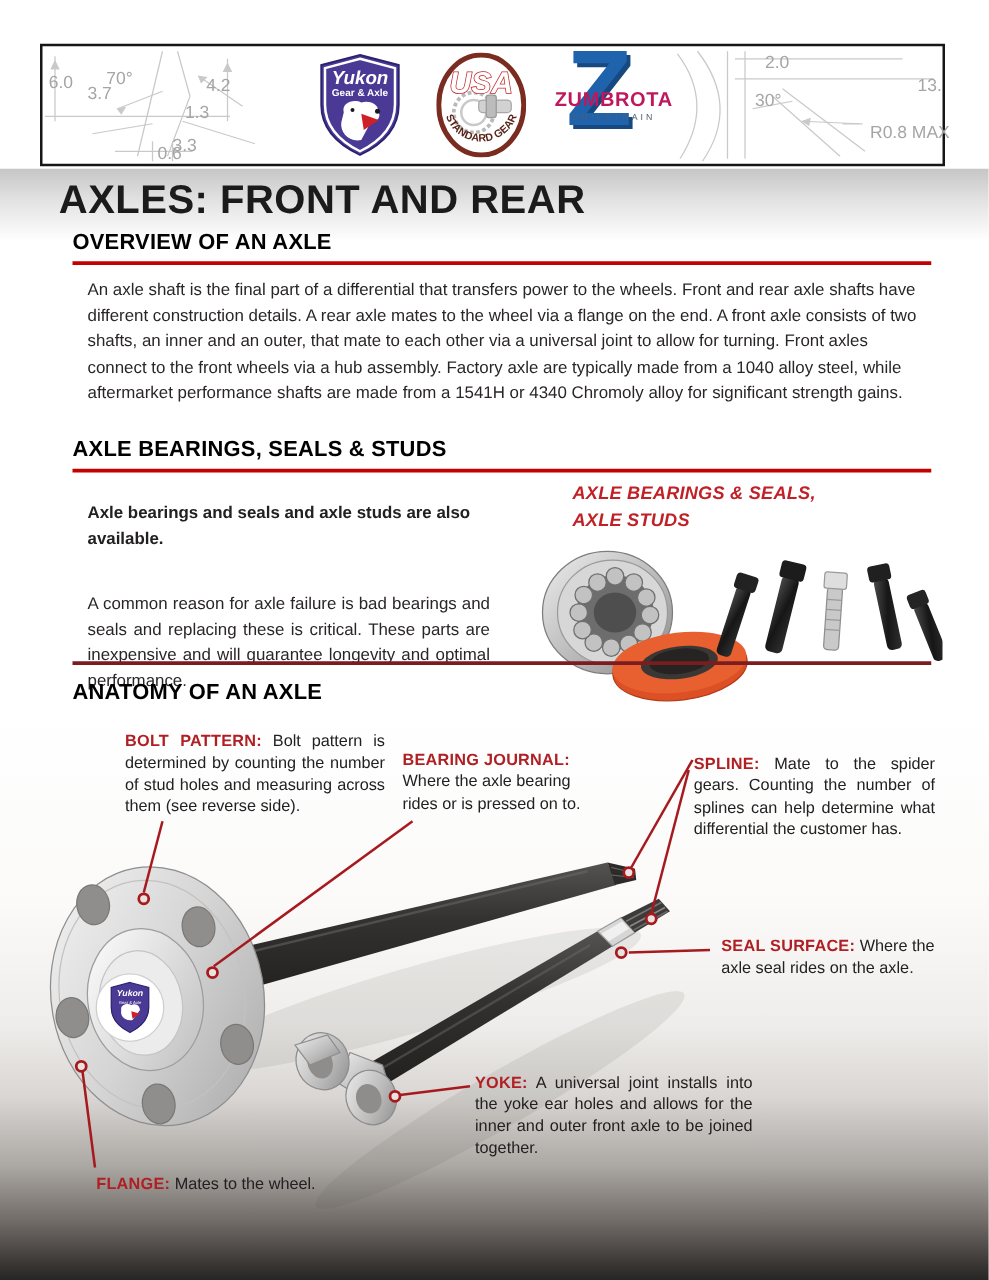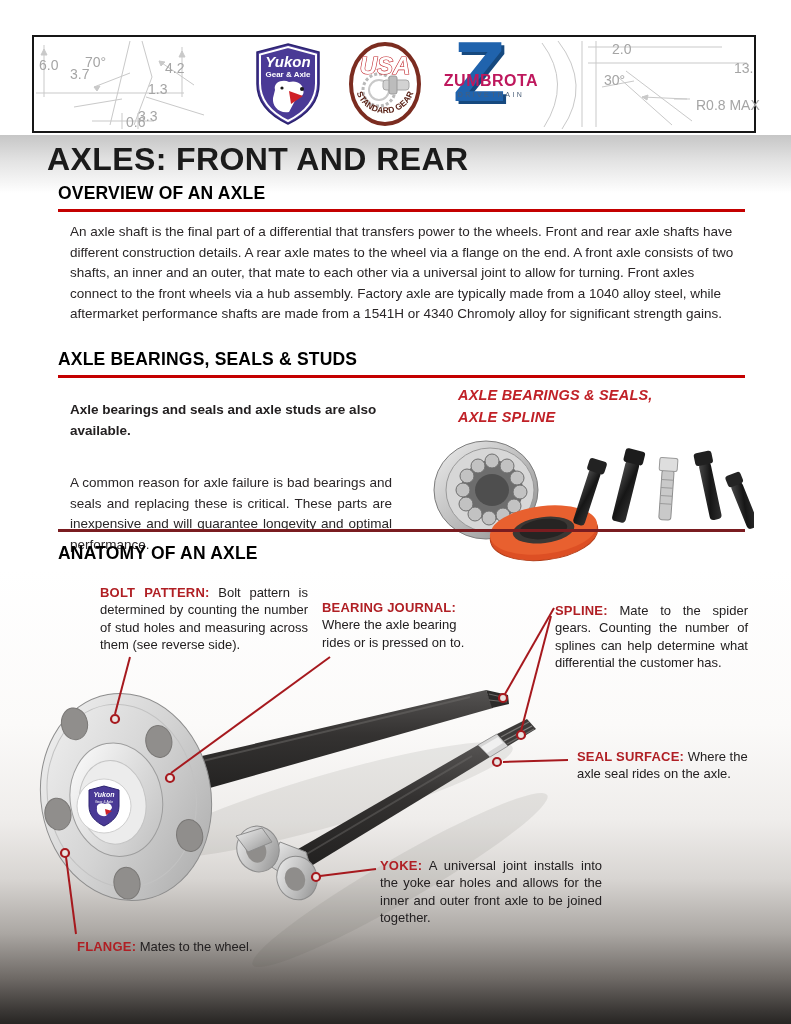--- a/index.html
+++ b/index.html
@@ -193,21 +193,21 @@
     <div class="bearings">
       <div class="h2">AXLE BEARINGS, SEALS &amp; STUDS</div>
       <div class="redrule"></div>
       <div class="cols">
         <div class="colL">
           <div class="intro-bold">Axle bearings and seals and axle studs are also available.</div>
           <div class="body-text">A common reason for axle failure is bad bearings and seals and replacing these is critical.  These parts are inexpensive and will guarantee longevity and optimal performance.</div>
         </div>
         <div class="colR">
           <div class="red-callout">AXLE BEARINGS &amp; SEALS,</div>
-          <div class="red-callout">AXLE SPLINE</div>
+          <div class="red-callout">AXLE STUDS</div>
         </div>
 
         <svg class="product-img" viewBox="0 0 330 140">
           <defs>
             <linearGradient id="gmet" x1="0" y1="0" x2="1" y2="1">
               <stop offset="0" stop-color="#ededed"></stop>
                 <stop offset=".55" stop-color="#b9b9b9"></stop>
                 <stop offset="1" stop-color="#8a8a8a"></stop>
             </linearGradient>
             <linearGradient id="gstud" x1="0" y1="0" x2="1" y2="1">

